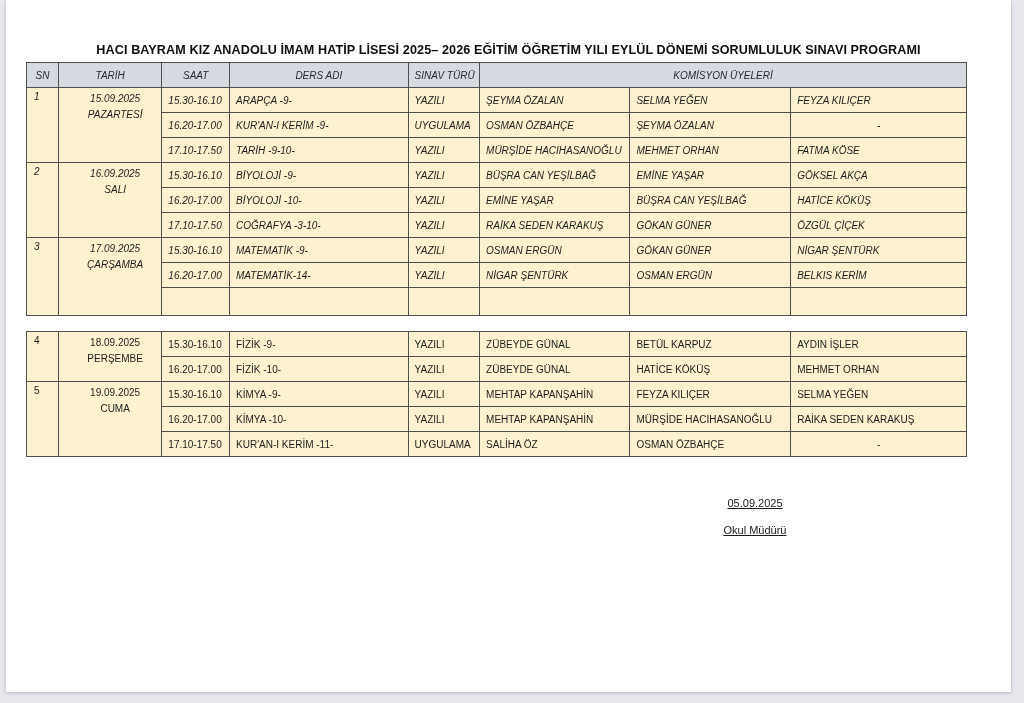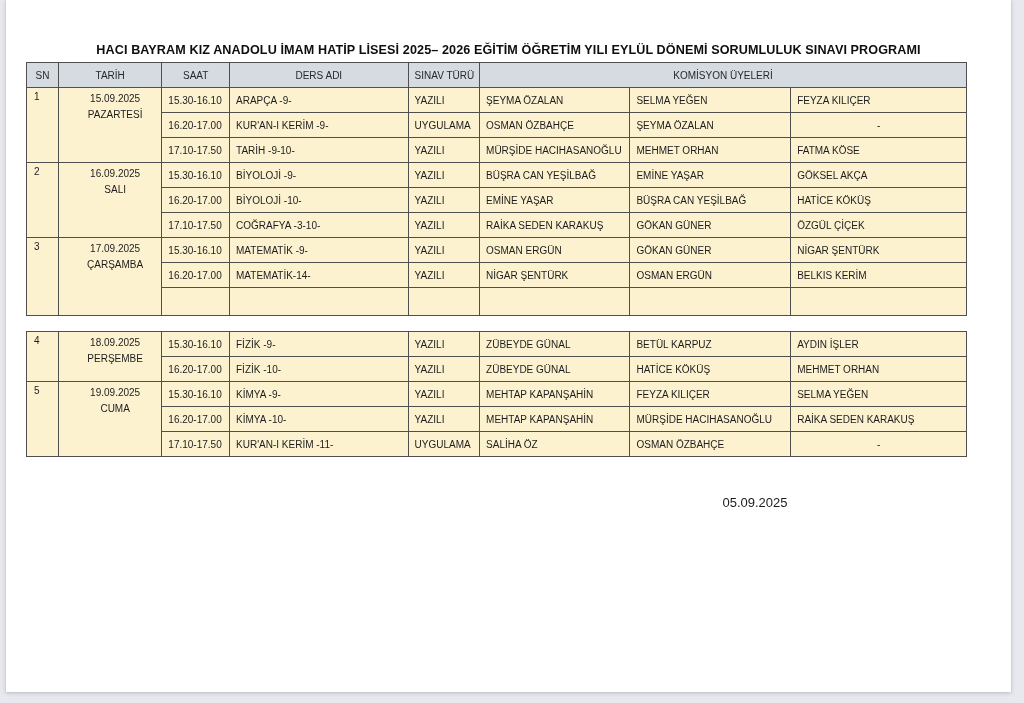--- a/index.html
+++ b/index.html
@@ -14,41 +14,41 @@
     background:#ffffff;
     box-shadow:0 1px 4px rgba(60,60,80,.25), 0 0 0 1px rgba(0,0,0,.02);
   }
   .doc-title{
     position:absolute;top:16px;left:40px;right:40px;
     text-align:center;font-size:12.6px;font-weight:bold;color:#0e0e0e;
     letter-spacing:.1px;
     margin-top:27px;
   }
   .tbl-wrap{position:absolute;left:20px;width:941px;}
-  .tbl-wrap.t1{top:62px;}
+  .tbl-wrap.t1{top:62px;font-style:italic;}
   .tbl-wrap.t2{top:331px;}
   table.sched{border-collapse:collapse;width:100%;table-layout:fixed;}
   .sched th,.sched td{
     border:1px solid #4f4f4f;
     font-size:10px;color:#1c1c1c;
     padding:1px 6px;overflow:hidden;white-space:nowrap;
     text-align:left;vertical-align:middle;
   }
   .sched th{
     background:var(--header-bg,#d6dae1);
     height:22px;text-align:center;font-weight:normal;color:#26282c;
   }
   .sched td{background:var(--cell-bg,#fcf2d0);height:22px;}
   .sched td.sn{vertical-align:top;padding-top:3px;padding-left:7px;}
   .sched td.date{vertical-align:top;text-align:center;padding-top:3px;line-height:1.55;padding-left:16px;}
   .sched tr.empty-row td{height:25px;}
   .sched td.dash{text-align:center;}
   .signature{
     position:absolute;left:599px;top:492px;width:300px;
-    text-align:center;font-size:13px;color:#1c1c1c;
+    text-align:center;font-size:11px;color:#1c1c1c;text-decoration:underline;
   }
   .signature .line{height:27px;line-height:22px;}
 </style>
 </head>
 <body>
 
 <div class="photo">
   <div class="page">
     <div class="doc-title">HACI BAYRAM KIZ ANADOLU İMAM HATİP LİSESİ 2025– 2026 EĞİTİM ÖĞRETİM YILI EYLÜL DÖNEMİ SORUMLULUK SINAVI PROGRAMI</div>
     <div class="tbl-wrap t1">
@@ -225,15 +225,16 @@
               <td>UYGULAMA</td>
               <td>SALİHA ÖZ</td>
               <td>OSMAN ÖZBAHÇE</td>
               <td class="dash">-</td>
             </tr>
           </tbody>
         </table>
       </div>
     <div class="signature">
       <div class="line">05.09.2025</div>
+      <div class="line">Okul Müdürü</div>
     </div>
   </div>
 </div>
 
 </body></html>

